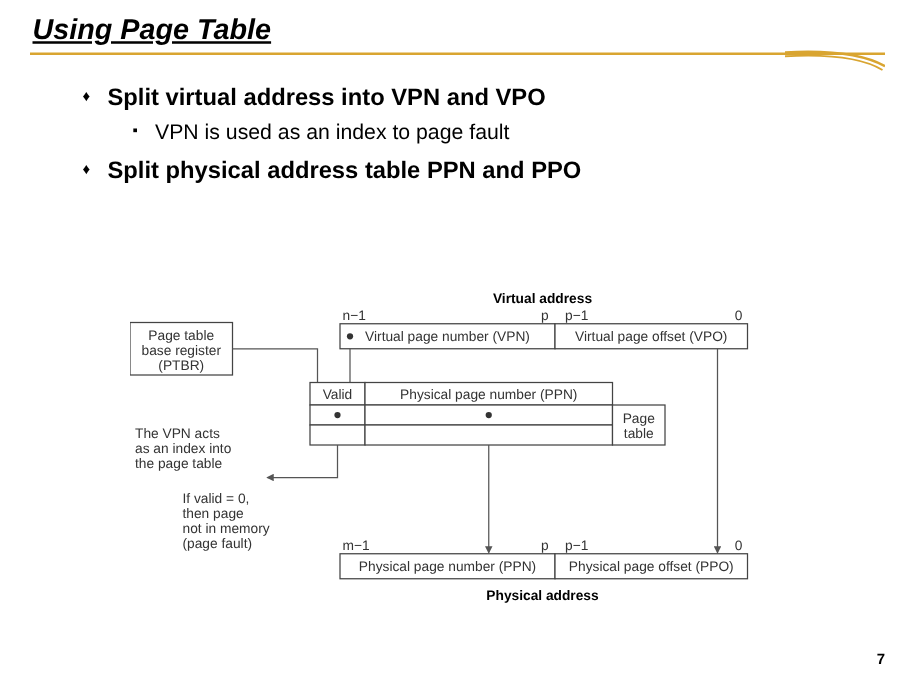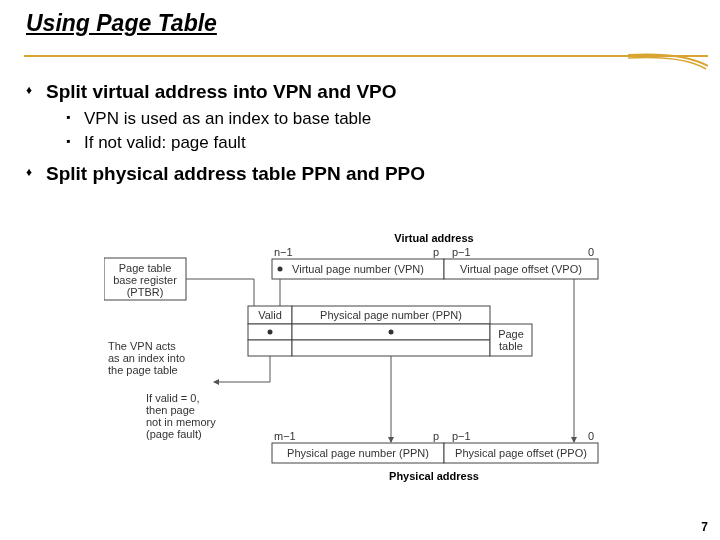--- a/index.html
+++ b/index.html
@@ -9,21 +9,21 @@
     background: #fff;
     font-family: Arial, Helvetica, sans-serif;
     color: #000;
     position: relative;
     overflow: hidden;
   }
   .title {
     font-size: 23px;
     font-weight: bold;
     font-style: italic;
-    padding: 10px 0 20px 26px;
+    padding: 10px 0 7px 26px;
     text-decoration: underline;
     text-decoration-color: #000;
     border-radius: 17px;
   }
   .rule-wrap {
     position: relative;
     height: 6px;
     margin-top: -2px;
   }
   .rule {
@@ -34,20 +34,21 @@
   }
   .swoosh {
     position: absolute;
     right: 12px;
     top: -3px;
     width: 80px;
     height: 18px;
   }
   .content {
     padding: 10px 26px 0 26px;
+    margin-left: 40px;
   }
   ul.main { list-style: none; }
   ul.main > li {
     position: relative;
     padding-left: 20px;
     margin: 10px 0 6px 0;
     font-size: 19px;
     font-weight: bold;
   }
   ul.main > li::before {
@@ -108,22 +109,21 @@
     <path d="M0 3 Q 55 0 80 14" stroke="#d9a531" stroke-width="2" fill="none"></path>
     <path d="M0 6 Q 55 3 78 17" stroke="#d9a531" stroke-width="1.5" fill="none"></path>
   </svg>
 </div>
 
 <div class="content">
   <ul class="main">
     <li>
       <span>Split virtual address into VPN and VPO</span>
       <ul class="sub">
-        <li>VPN is used as an index to base table</li>
-        <li>If not valid: page fault</li>
+        <li>VPN is used as an index to page fault</li>
       </ul>
     </li>
     <li>Split physical address table PPN and PPO</li>
   </ul>
 </div>
 
 <div class="diagram-wrap">
 <svg viewBox="0 0 560 270">
   <defs>
     <marker id="ah" markerWidth="6" markerHeight="6" refX="5" refY="3" orient="auto">

